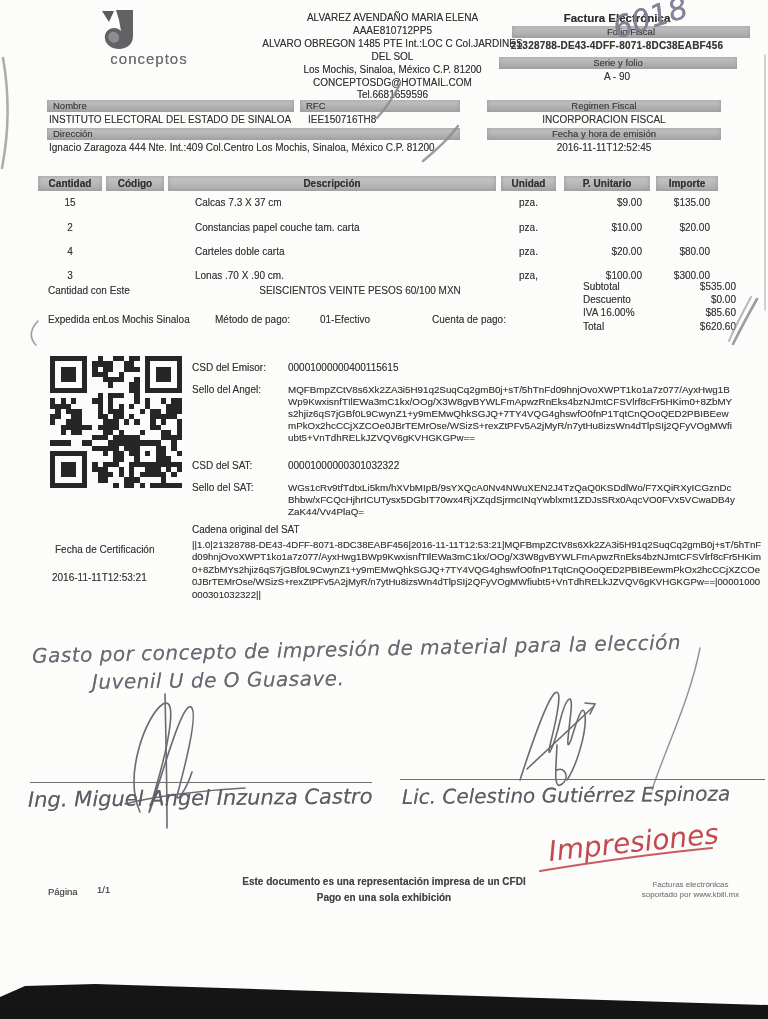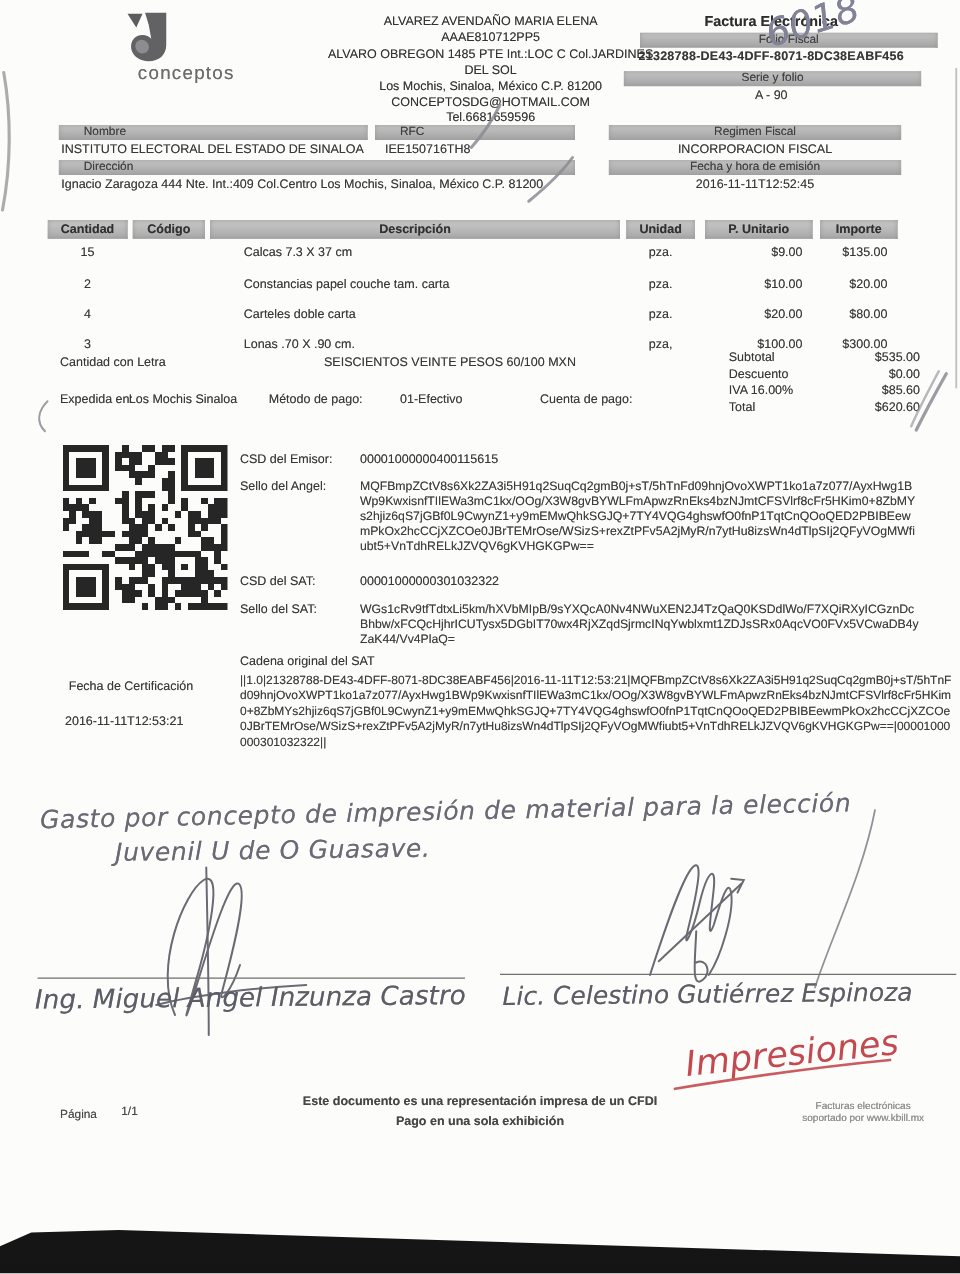--- a/index.html
+++ b/index.html
@@ -4,21 +4,21 @@
 <style>
   html,body{margin:0;padding:0;}
   body{font-family:"Liberation Sans",sans-serif;background:#e9e9e7;}
   .page{position:relative;width:768px;height:1019px;background:#fcfcfa;overflow:hidden;
         color:#383838;text-shadow:0 0 .3px rgba(60,60,60,.55);}
   .abs{position:absolute;}
   .bar{position:absolute;height:12px;line-height:12px;font-size:9.5px;color:#3e3e3e;
        background:linear-gradient(180deg,#c7c7c7 0%,#b2b2b2 55%,#a6a6a6 100%);
        box-shadow:inset 0 0 4px #999;}
   .bar.center{text-align:center;}
-  .bar.left{padding-left:20px;box-sizing:border-box;}
+  .bar.left{padding-left:6px;box-sizing:border-box;}
   .t10{font-size:10px;line-height:12px;}
   .t95{font-size:9.5px;}
   .b{font-weight:700;}
   .ctr{text-align:center;}
   .rt{text-align:right;}
   .thead{position:absolute;height:15px;line-height:15px;font-size:10px;font-weight:700;
          color:#303030;text-align:center;
          background:linear-gradient(180deg,#c9c9c9,#a9a9a9);box-shadow:inset 0 0 4px #979797;}
   .cell{position:absolute;font-size:10px;line-height:12px;}
   .code{word-break:break-all;font-size:9.8px;line-height:12.1px;color:#3c3c3c;}
@@ -102,21 +102,21 @@
     <div class="cell rt" style="left:620px;top:246px;width:90px;">$80.00</div>
   </div>
   <div>
     <div class="cell ctr" style="left:38px;top:270px;width:64px;">3</div>
     <div class="cell" style="left:195px;top:270px;">Lonas .70 X .90 cm.</div>
     <div class="cell ctr" style="left:501px;top:270px;width:55px;">pza,</div>
     <div class="cell rt" style="left:564px;top:270px;width:78px;">$100.00</div>
     <div class="cell rt" style="left:620px;top:270px;width:90px;">$300.00</div>
   </div>
 
-  <div class="abs t10" style="left:48px;top:285px;">Cantidad con Letra</div>
+  <div class="abs t10" style="left:48px;top:285px;">Cantidad con Este</div>
   <div class="abs t10 ctr" style="left:200px;top:285px;width:320px;">SEISCIENTOS VEINTE PESOS  60/100 MXN</div>
   <div class="abs t10" style="left:48px;top:314px;">Expedida en:</div>
   <div class="abs t10" style="left:103px;top:314px;">Los Mochis Sinaloa</div>
   <div class="abs t10" style="left:215px;top:314px;">Método de pago:</div>
   <div class="abs t10" style="left:300px;top:314px;padding-left:20px;">01-Efectivo</div>
   <div class="abs t10" style="left:432px;top:314px;">Cuenta de pago:</div>
 
   <div class="abs t10" style="left:583px;top:281px;">Subtotal</div>
   <div class="abs t10 rt" style="left:640px;top:281px;width:96px;">$535.00</div>
   <div class="abs t10" style="left:583px;top:294px;">Descuento</div>

